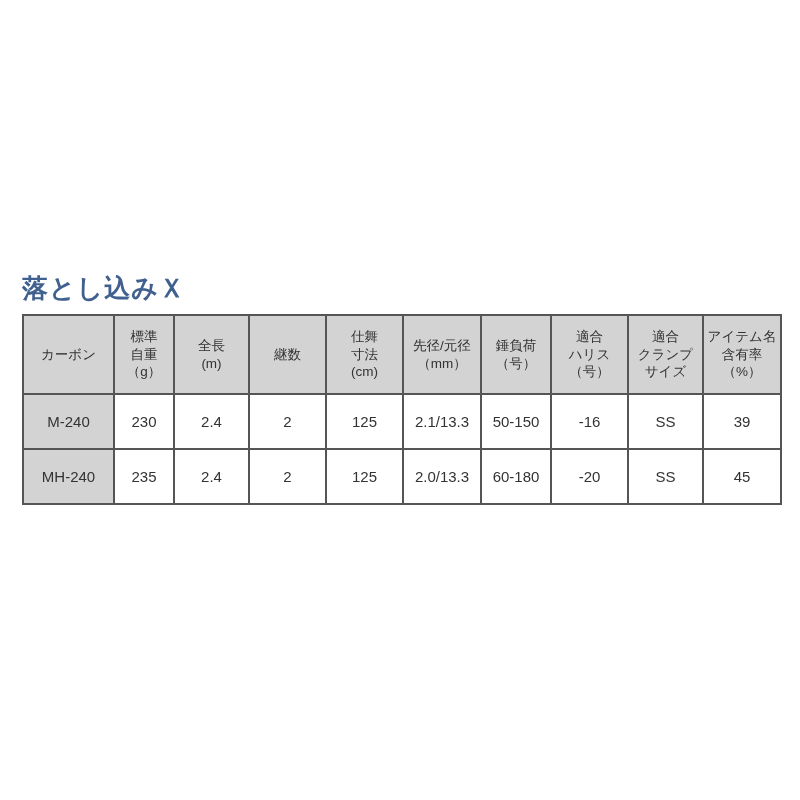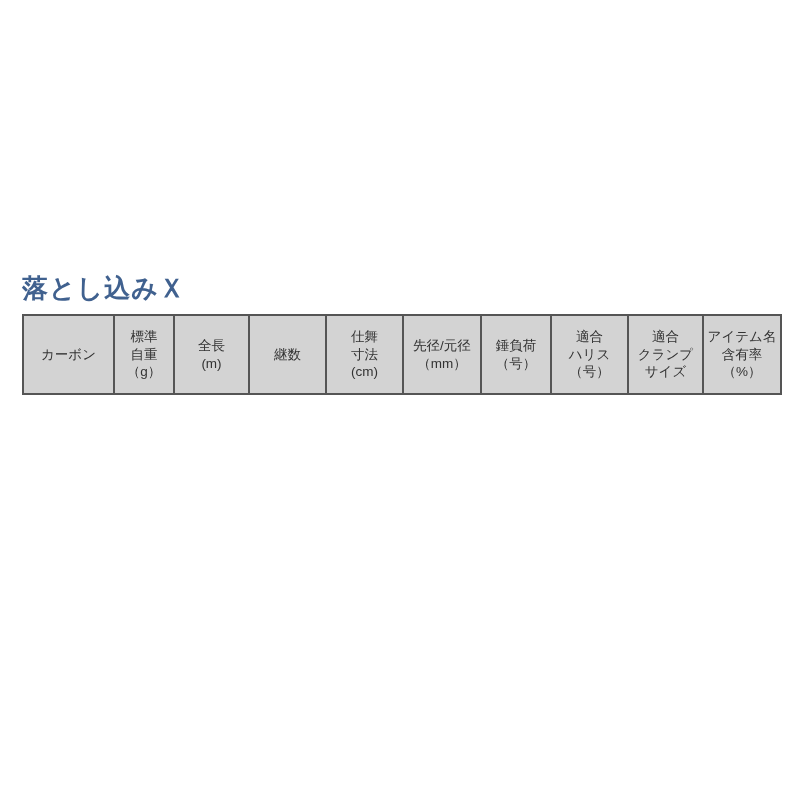--- a/index.html
+++ b/index.html
@@ -89,14 +89,38 @@
 （号）</th>
         <th>適合
 クランプ
 サイズ</th>
         <th>アイテム名
 含有率
 （%）</th>
       </tr>
   </thead>
   <tbody>
+      <tr>
+        <td class="item-cell">M-240</td>
+        <td>230</td>
+        <td>2.4</td>
+        <td>2</td>
+        <td>125</td>
+        <td>2.1/13.3</td>
+        <td>50-150</td>
+        <td>-16</td>
+        <td>SS</td>
+        <td>39</td>
+      </tr>
+      <tr>
+        <td class="item-cell">MH-240</td>
+        <td>235</td>
+        <td>2.4</td>
+        <td>2</td>
+        <td>125</td>
+        <td>2.0/13.3</td>
+        <td>60-180</td>
+        <td>-20</td>
+        <td>SS</td>
+        <td>45</td>
+      </tr>
     </tbody>
 </table>
 
 </body></html>

